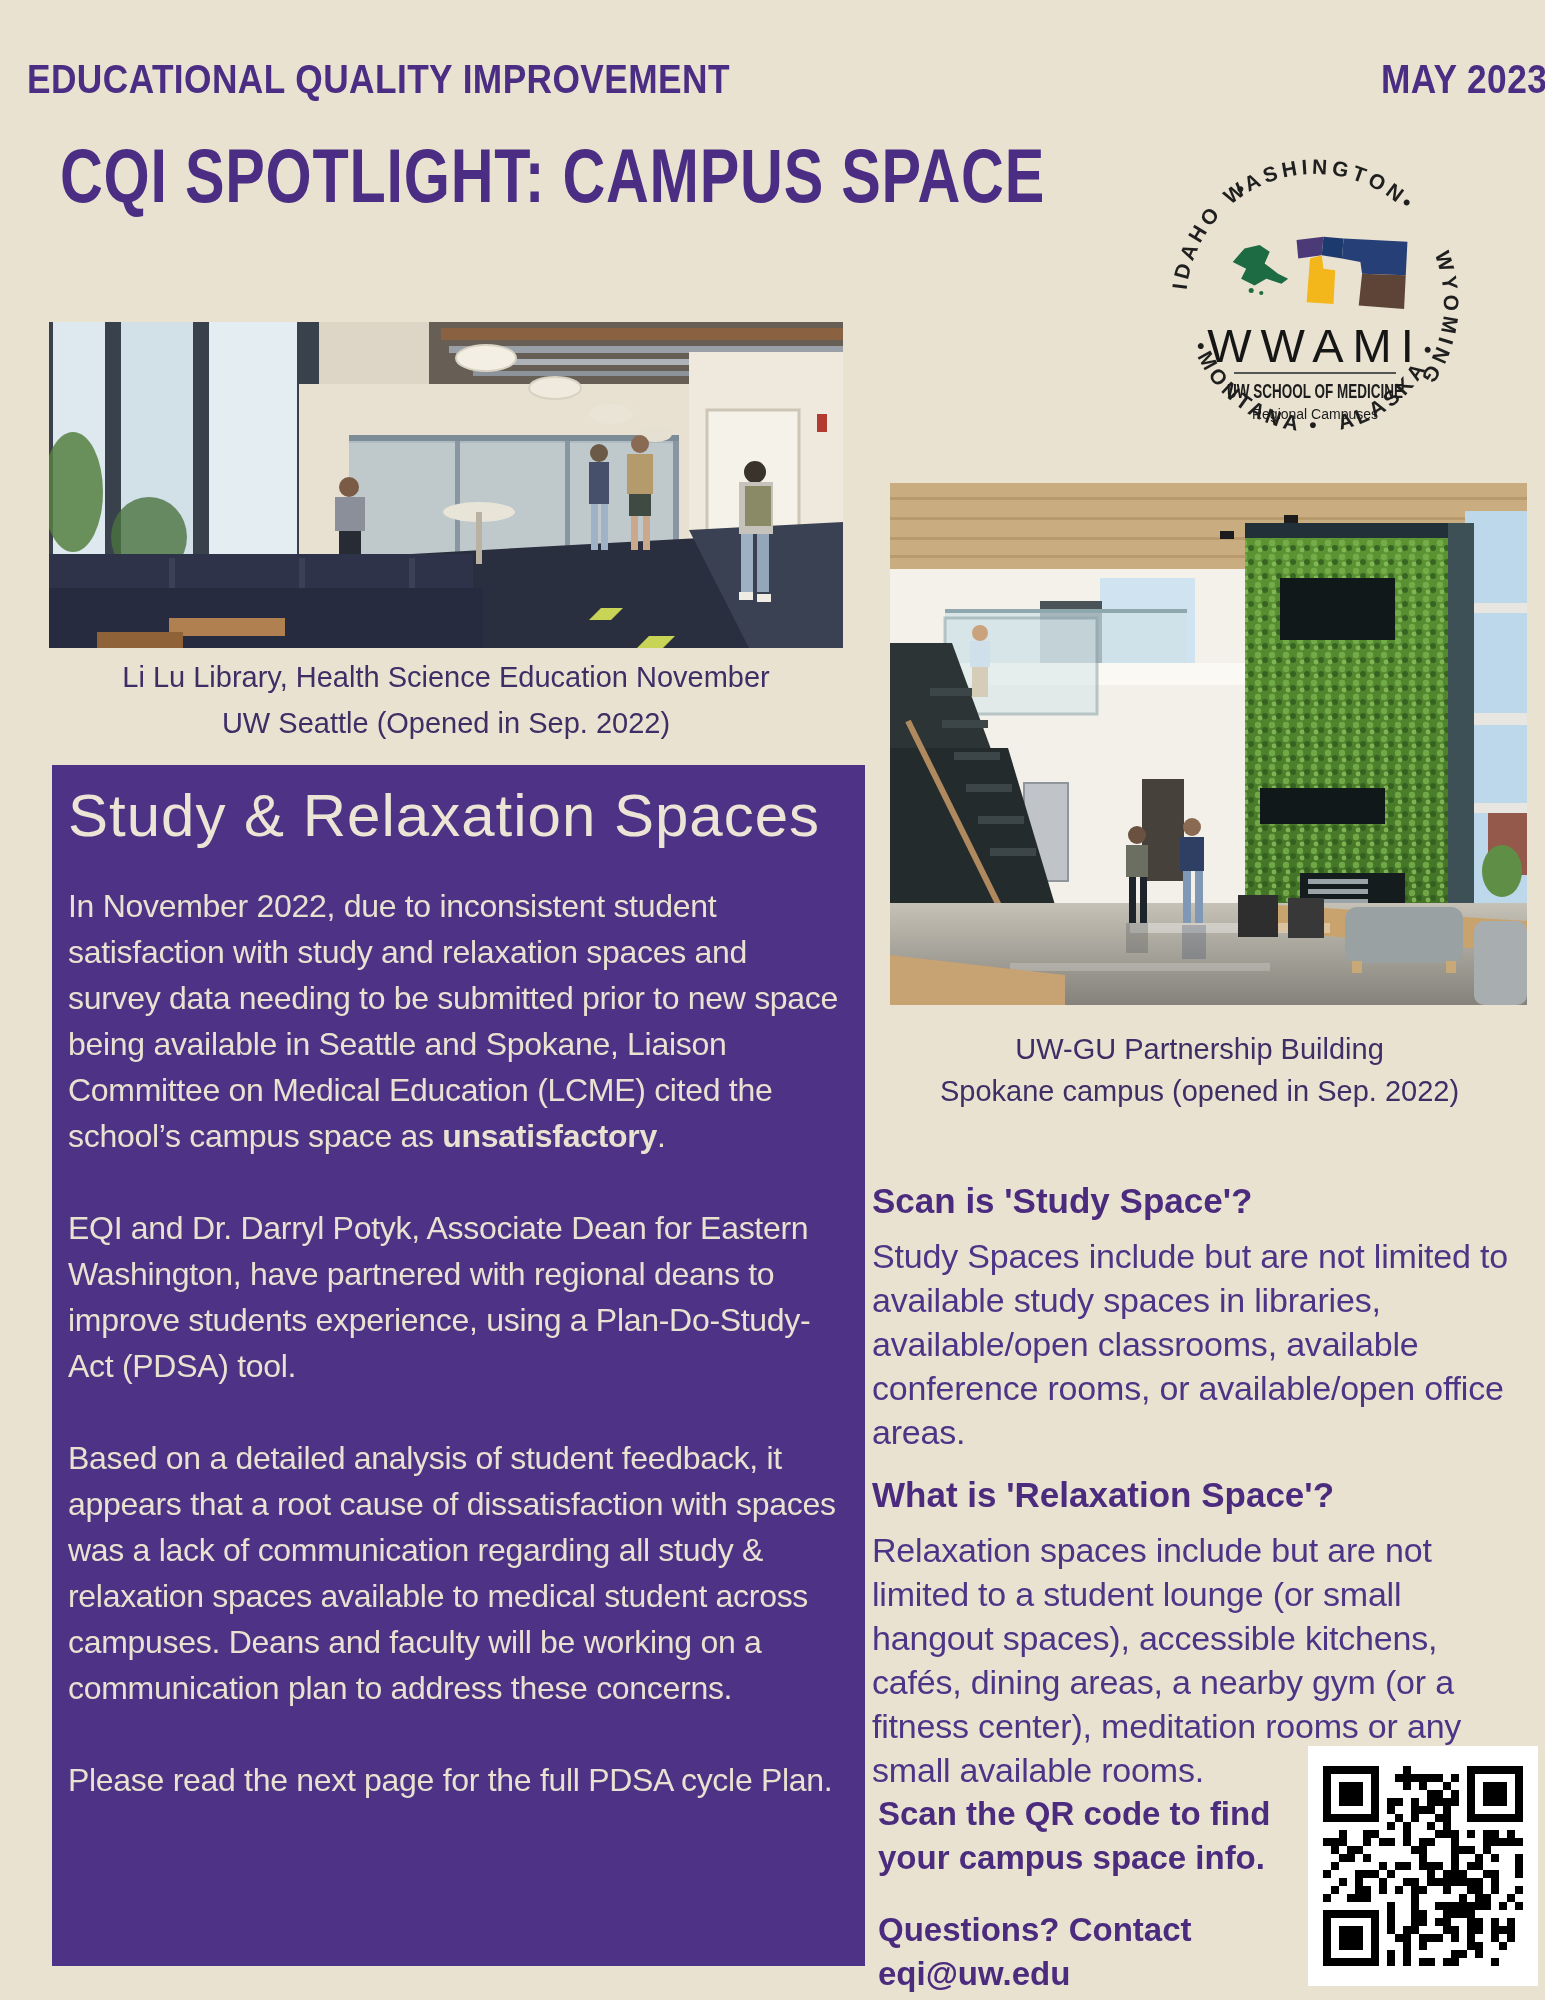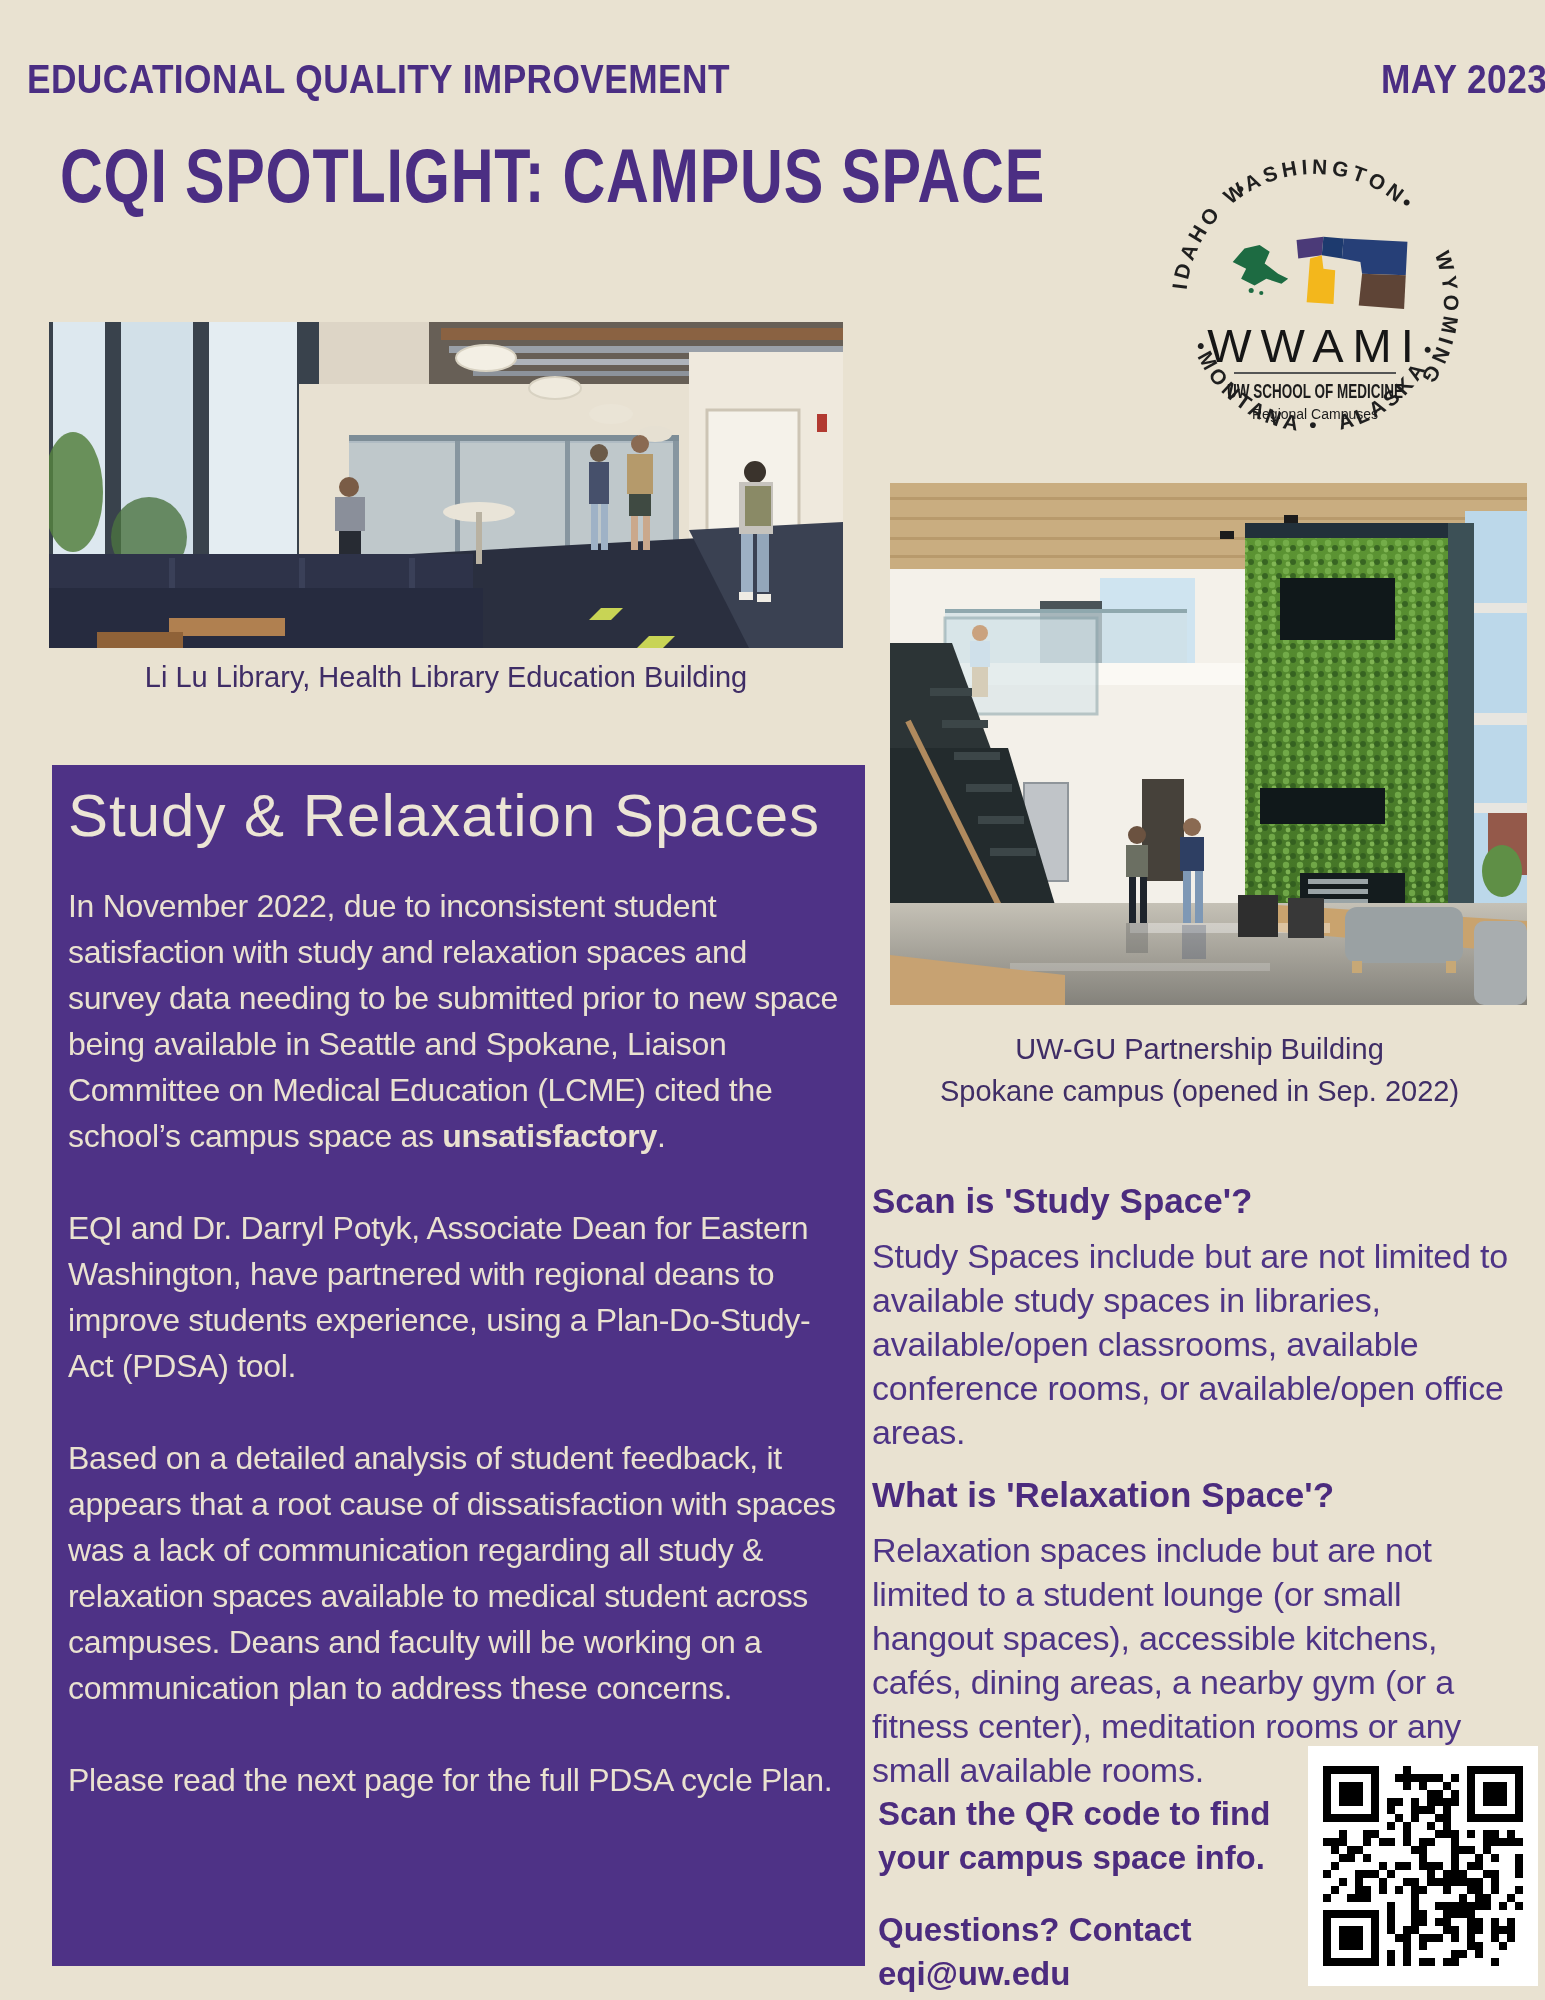--- a/index.html
+++ b/index.html
@@ -157,21 +157,22 @@
         <rect x="250" y="236" width="6" height="30" fill="#3a4058"></rect>
         <rect x="360" y="236" width="6" height="30" fill="#3a4058"></rect>
       <rect x="120" y="296" width="116" height="18" fill="#b08050"></rect>
       <rect x="48" y="310" width="86" height="16" fill="#8f6238"></rect>
       <path d="M552,286 L574,286 L562,298 L540,298 Z" fill="#c8d455"></path>
       <path d="M600,314 L626,314 L614,326 L588,326 Z" fill="#c8d455"></path>
     </svg>
   </div>
 
   <div class="abs caption cap1">
-    <div>Li Lu Library, Health Library Education Building</div>
+    <div>Li Lu Library, Health Science Education November</div>
+    <div>UW Seattle (Opened in Sep. 2022)</div>
   </div>
 
   <div class="abs photo2">
     <svg viewBox="0 0 637 522" preserveAspectRatio="none">
       <defs>
         <linearGradient id="gw" x1="0" y1="0" x2="0" y2="1">
           <stop offset="0" stop-color="#5c9433"></stop>
             <stop offset="1" stop-color="#3f6e24"></stop>
         </linearGradient>
         <linearGradient id="flr" x1="0" y1="0" x2="0" y2="1">

